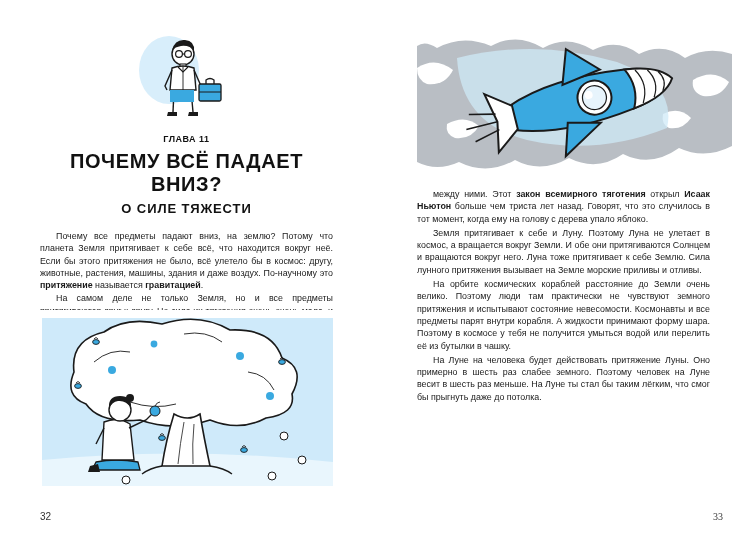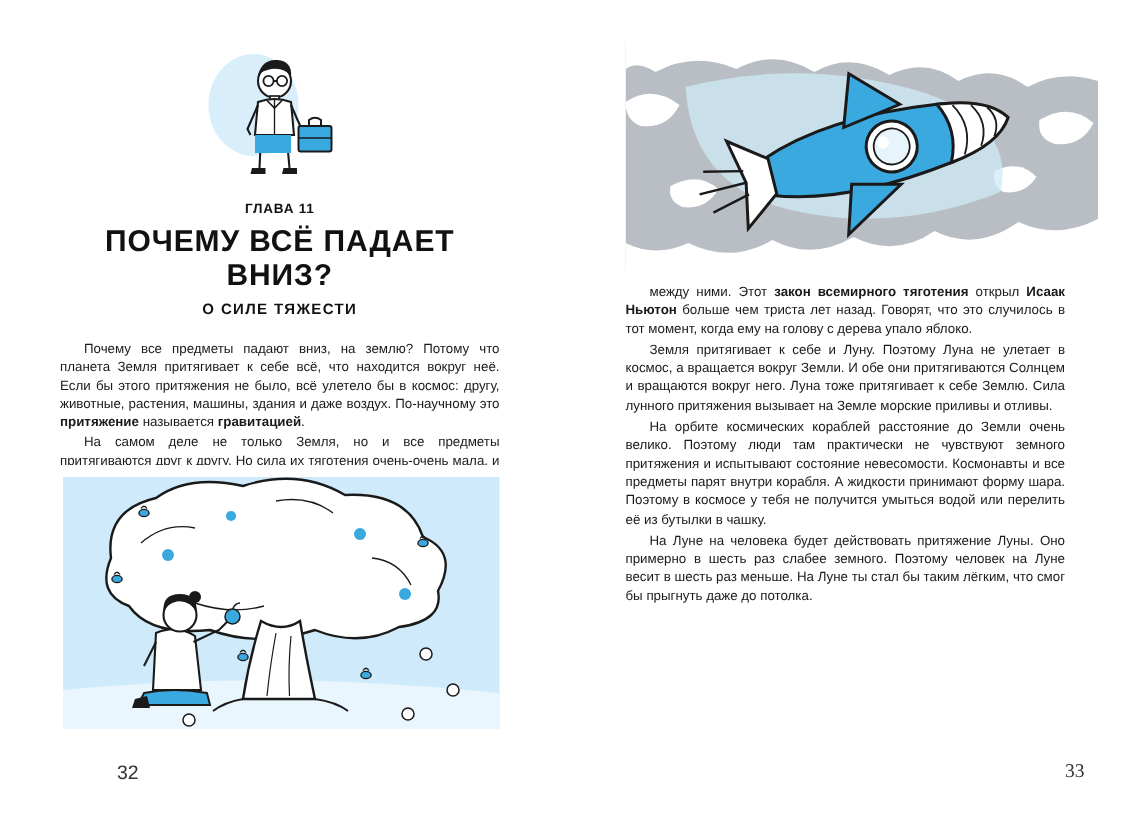--- a/index.html
+++ b/index.html
@@ -40,21 +40,21 @@
     margin-bottom: 6px;
   }
   .chapter-title {
     font-size: 20px;
     font-weight: bold;
     letter-spacing: 0.6px;
     color: #111;
     margin-bottom: 5px;
   }
   .chapter-sub {
-    font-size: 10px;
+    font-size: 13px;
     font-weight: bold;
     letter-spacing: 0.9px;
     color: #111;
   }
 
   
   .body-text { margin-top: 14px; }
   .body-text p {
     margin: 0 0 1px 0;
     font-size: 8.9px;
@@ -65,23 +65,22 @@
     font-family: "Liberation Sans", sans-serif;
     hyphens: auto;
   }
   .page-right .body-text { margin-top: 0; }
   .page-right .body-text p { margin-bottom: 2px; }
   b { font-weight: bold; }
 
   .folio {
     position: absolute;
     bottom: 22px;
-    font-size: 13px;
+    font-size: 10px;
     color: #333;
-    margin-left: 38px;
   }
   .folio-left { left: 40px; }
   .folio-right { right: 27px; font-family: Liberation Serif, serif; }
 
   
   .boy-illo {
     width: 100%;
     height: 96px;
     display: flex;
     justify-content: center;

